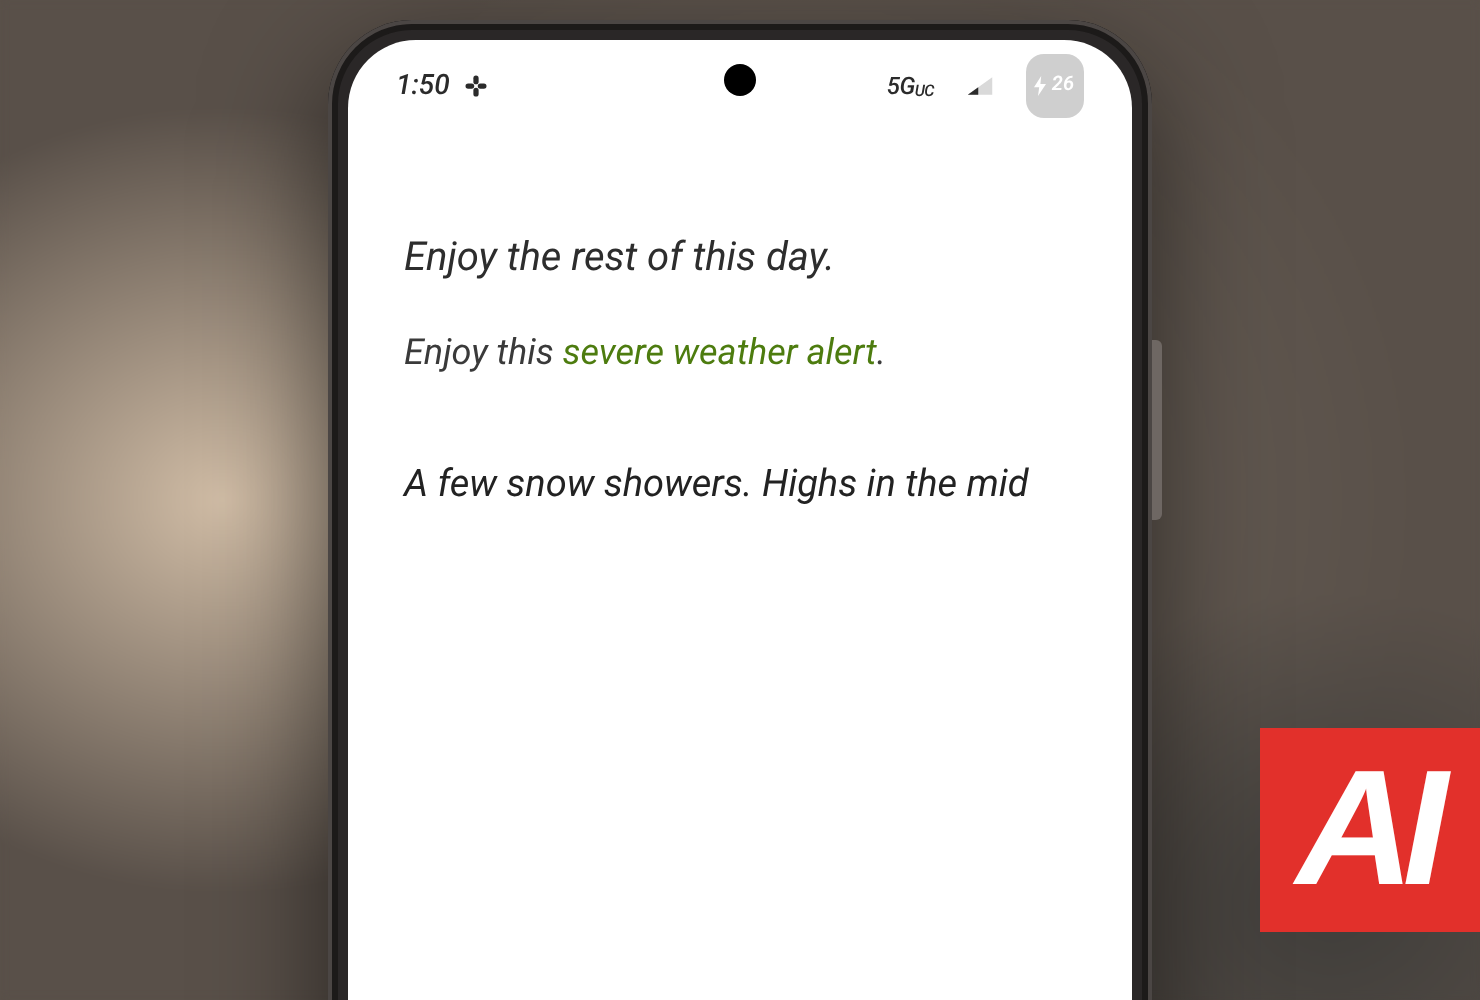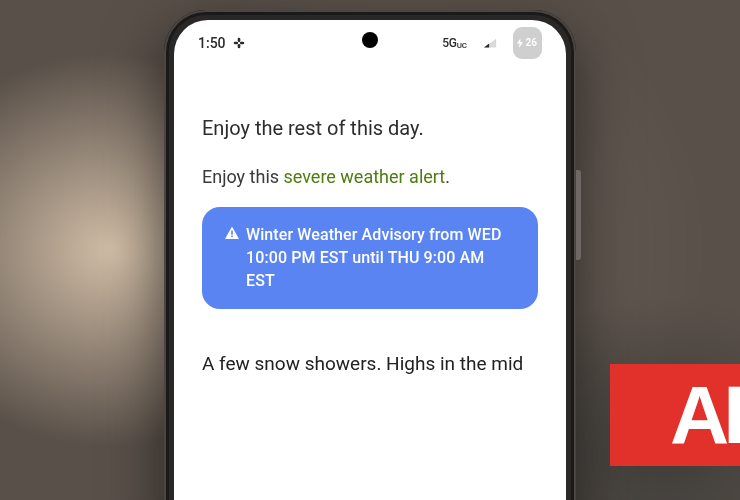--- a/index.html
+++ b/index.html
@@ -12,20 +12,21 @@
   }
   .scene {
     position: relative;
     width: 740px;
     height: 500px;
     background:
       radial-gradient(ellipse 320px 280px at 15% 50%, #d1bda6 0%, rgba(209,189,166,0) 70%),
       radial-gradient(ellipse 260px 220px at 90% 90%, #3f3d3a 0%, rgba(63,61,58,0) 70%),
       radial-gradient(ellipse 380px 380px at 55% 50%, #6c635a 0%, #595049 80%);
     filter: blur(0px);
+    font-style: italic;
   }
   .bg-blur {
     position: absolute;
     inset: 0;
     backdrop-filter: blur(2px);
   }
 
   
   .phone {
     position: absolute;
@@ -153,26 +154,26 @@
     font-size: 19px;
     color: #222;
     line-height: 1.4;
   }
 
   
   .brand-badge {
     position: absolute;
     right: 0;
     bottom: 34px;
-    width: 130px;
+    width: 110px;
     height: 102px;
     background: #e2302b;
     display: flex;
     align-items: center;
-    justify-content: flex-end;
+    justify-content: flex-start;
     padding-left: 18px;
     box-sizing: border-box;
   }
   .brand-badge span {
     font-family: Arial, Helvetica, sans-serif;
     font-weight: 800;
     font-size: 82px;
     color: #fff;
     letter-spacing: -6px;
     line-height: 1;
@@ -222,30 +223,20 @@
         </div>
       </div>
 
       <div class="content">
         <p class="subtitle">Enjoy the rest of this day.</p>
 
         <p class="check-line">
           <span>Enjoy this </span><span class="link">severe weather alert</span><span>.</span>
         </p>
 
-        <div class="alert-card">
-          <span class="warn-icon">
-            <svg viewBox="0 0 16 16">
-                <path d="M8 1.5 L15 14 H1 Z" fill="#fff"></path>
-                <rect x="7.2" y="5.5" width="1.6" height="4.2" fill="#5984f2"></rect>
-                <rect x="7.2" y="10.6" width="1.6" height="1.6" fill="#5984f2"></rect>
-              </svg>
-          </span>
-          <span class="alert-text">Winter Weather Advisory from WED 10:00 PM EST until THU 9:00 AM EST</span>
-        </div>
 
         <p class="forecast">A few snow showers. Highs in the mid</p>
       </div>
 
     </div>
   </div>
 
   <div class="brand-badge">
     <span>AI</span>
   </div>

